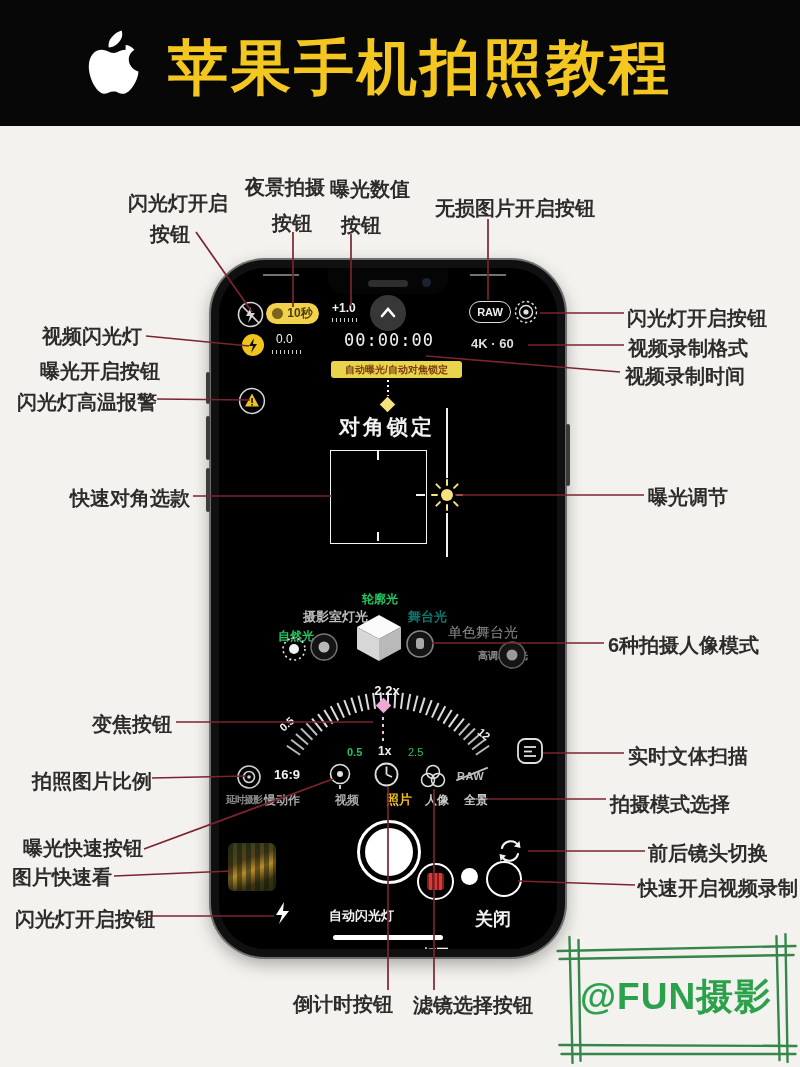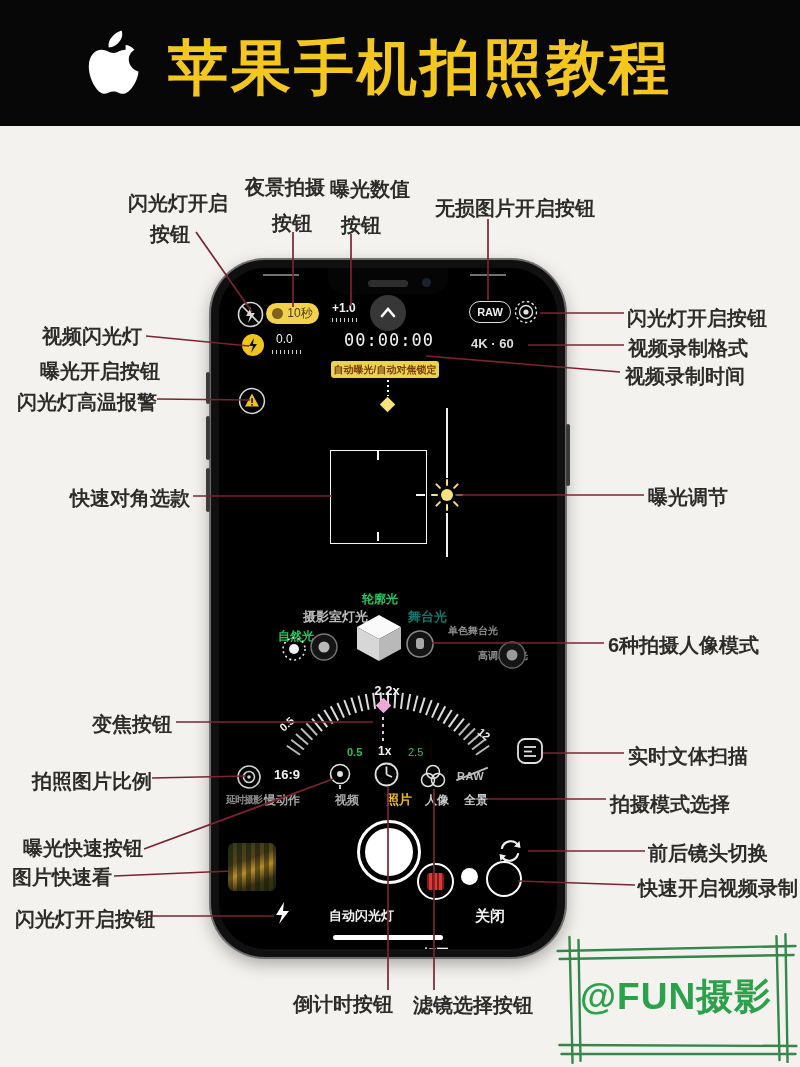--- a/index.html
+++ b/index.html
@@ -56,21 +56,21 @@
   <div class="abs" style="left:44px;top:6px;width:36px;height:2px;background:#cfcfcf;opacity:.55"></div>
   <div class="abs" style="left:251px;top:6px;width:36px;height:2px;background:#cfcfcf;opacity:.55"></div>
 
   <svg class="abs" style="left:18px;top:33px" width="27" height="27" viewBox="0 0 27 27">
     <circle cx="13.5" cy="13.5" r="12" fill="none" stroke="#d8d8d8" stroke-width="1.6"></circle>
     <path d="M14 6l-5 9h4l-2 7 7-10h-4z" fill="#d8d8d8"></path>
     <line x1="5" y1="5" x2="22" y2="22" stroke="#d8d8d8" stroke-width="1.6"></line>
   </svg>
   <div class="abs pill" style="left:47px;top:35px;width:53px;height:21px">
     <span style="width:11px;height:11px;background:#7d6220;border-radius:50%;margin-right:4px"></span>
-    <span style="font-size:12px;font-weight:400;color:#4f3d0e">10秒</span>
+    <span style="font-size:12px;font-weight:700;color:#4f3d0e">10秒</span>
   </div>
   <div class="abs wtxt" style="left:113px;top:33px;font-size:12px;font-weight:700">+1.0</div>
   <div class="abs ruler" style="left:113px;top:50px;width:28px"></div>
   <div class="abs" style="left:151px;top:27px;width:36px;height:36px;background:rgba(110,110,110,.5);border-radius:50%">
     <svg width="36" height="36" viewBox="0 0 36 36">
       <polyline points="12,21 18,14 24,21" fill="none" stroke="#fff" stroke-width="2.6" stroke-linecap="round"></polyline>
     </svg>
   </div>
   <div class="abs" style="left:250px;top:33px;width:40px;height:20px;border:1.6px solid #e0e0e0;border-radius:11px;text-align:center;line-height:20px;font-size:11px;font-weight:700;color:#eee">RAW</div>
   <svg class="abs" style="left:295px;top:32px" width="24" height="24" viewBox="0 0 24 24">
@@ -82,31 +82,32 @@
   <div class="abs" style="left:23px;top:66px;width:22px;height:22px;background:#f0c41e;border-radius:50%">
     <svg width="22" height="22" viewBox="0 0 22 22">
       <path d="M12 4l-5 8h4l-2 7 6-9h-4z" fill="#111"></path>
     </svg>
   </div>
   <div class="abs wtxt" style="left:57px;top:64px;font-size:12px;font-weight:400">0.0</div>
   <div class="abs ruler" style="left:53px;top:82px;width:32px"></div>
   <div class="abs wtxt" style="left:100px;top:62px;width:140px;text-align:center;font-size:17px;letter-spacing:1px;font-family:'DejaVu Sans Mono',monospace">00:00:00</div>
   <div class="abs" style="left:252px;top:68px;font-size:13px;font-weight:700;color:#dedede;white-space:nowrap">4K · 60</div>
 
-  <div class="abs" style="left:112px;top:93px;width:108px;height:17px;background:#e8d44d;border-radius:3px;text-align:center;line-height:17px;font-size:10px;font-weight:700;color:#7a3c10">自动曝光/自动对焦锁定</div>
+  <div class="abs" style="left:112px;top:93px;width:131px;height:17px;background:#e8d44d;border-radius:3px;text-align:center;line-height:17px;font-size:10px;font-weight:700;color:#7a3c10">自动曝光/自动对焦锁定</div>
 
   <svg class="abs" style="left:19px;top:119px" width="28" height="28" viewBox="0 0 28 28">
     <circle cx="14" cy="14" r="12.4" fill="none" stroke="#d8d8d8" stroke-width="1.5"></circle>
     <path d="M14 6.5l7 13H7z" fill="#f0c41e"></path>
     <rect x="13.2" y="11" width="1.7" height="5" fill="#222"></rect>
     <rect x="13.2" y="17" width="1.7" height="1.7" fill="#222"></rect>
   </svg>
 
   <div class="abs vdots" style="left:168px;top:112px;height:16px"></div>
   <div class="abs" style="left:163px;top:131px;width:11px;height:11px;background:#f2e27c;transform:rotate(45deg)"></div>
+  <div class="abs wtxt" style="left:83px;top:145px;width:170px;text-align:center;font-size:21px;font-weight:800;letter-spacing:3px">对角锁定</div>
 
   <div class="abs" style="left:111px;top:182px;width:95px;height:92px;border:1.6px solid #f5f5f5"></div>
   <div class="abs" style="left:158px;top:183px;width:2px;height:9px;background:#f5f5f5"></div>
   <div class="abs" style="left:158px;top:264px;width:2px;height:9px;background:#f5f5f5"></div>
   <div class="abs" style="left:197px;top:226px;width:9px;height:2px;background:#f5f5f5"></div>
 
   <div class="abs" style="left:227px;top:140px;width:2px;height:70px;background:#f0f0f0"></div>
   <div class="abs" style="left:227px;top:245px;width:2px;height:44px;background:#f0f0f0"></div>
   <svg class="abs" style="left:212px;top:211px" width="32" height="32" viewBox="0 0 32 32">
     <g stroke="#f7e27d" stroke-width="2" stroke-linecap="round">
@@ -119,21 +120,21 @@
       <line x1="5.4" y1="26.6" x2="8.9" y2="23.1"></line>
         <line x1="23.1" y1="8.9" x2="26.6" y2="5.4"></line>
     </g>
     <circle cx="16" cy="16" r="6" fill="#f7e27d"></circle>
   </svg>
 
   <div class="abs dim" style="left:143px;top:323px;font-size:12px;font-weight:700">轮廓光</div>
   <div class="abs" style="left:84px;top:340px;font-size:13px;font-weight:700;color:#bdbdbd">摄影室灯光</div>
   <div class="abs dim" style="left:59px;top:360px;font-size:12px;font-weight:700">自然光</div>
   <div class="abs" style="left:189px;top:340px;font-size:13px;font-weight:700;color:#0f766e">舞台光</div>
-  <div class="abs" style="left:229px;top:356px;font-size:10px;font-weight:700;color:#8d8d8d">单色舞台光</div>
+  <div class="abs" style="left:229px;top:356px;font-size:14px;font-weight:400;color:#8d8d8d">单色舞台光</div>
   <div class="abs" style="left:259px;top:381px;font-size:10px;font-weight:700;color:#8d8d8d">高调单色光</div>
   <svg class="abs" style="left:62px;top:368px" width="26" height="26" viewBox="0 0 26 26">
     <circle cx="13" cy="13" r="11" fill="none" stroke="#e8e8e8" stroke-width="1.6" stroke-dasharray="2 3"></circle>
     <circle cx="13" cy="13" r="5" fill="#f2f2f2"></circle>
   </svg>
   <svg class="abs" style="left:90px;top:364px" width="30" height="30" viewBox="0 0 30 30">
     <circle cx="15" cy="15" r="13" fill="#141414" stroke="#777" stroke-width="1.4"></circle>
     <circle cx="15" cy="15" r="5.5" fill="#b9b9b9"></circle>
   </svg>
   <svg class="abs" style="left:132px;top:341px" width="56" height="56" viewBox="0 0 56 56">
@@ -249,21 +250,21 @@
     <path d="M6 11a9 9 0 0 1 16-3" fill="none" stroke="#f2f2f2" stroke-width="2.2" stroke-linecap="round"></path>
     <polygon points="23.5,4 24.5,11 18,9.5" fill="#f2f2f2"></polygon>
     <path d="M22 17a9 9 0 0 1-16 3" fill="none" stroke="#f2f2f2" stroke-width="2.2" stroke-linecap="round"></path>
     <polygon points="4.5,24 3.5,17 10,18.5" fill="#f2f2f2"></polygon>
   </svg>
   <svg class="abs" style="left:53px;top:632px" width="22" height="26" viewBox="0 0 22 26">
     <path d="M12 2L4 15h6l-3 9 10-13h-6z" fill="#fff"></path>
   </svg>
   <div class="abs wtxt" style="left:110px;top:639px;font-size:13px;font-weight:700">自动闪光灯</div>
   <div class="abs wtxt" style="left:204px;top:677px;font-size:13px;font-weight:700">打开</div>
-  <div class="abs wtxt" style="left:256px;top:639px;font-size:15px;font-weight:700">关闭</div>
+  <div class="abs wtxt" style="left:256px;top:639px;font-size:18px;font-weight:700">关闭</div>
   <div class="abs" style="left:114px;top:667px;width:110px;height:5px;background:#fff;border-radius:3px"></div>
 </div>
 
 <div class="abs lbl" style="left:128px;top:190px">闪光灯开启</div>
 <div class="abs lbl" style="left:150px;top:221px">按钮</div>
 <div class="abs lbl" style="left:245px;top:174px">夜景拍摄</div>
 <div class="abs lbl" style="left:272px;top:210px">按钮</div>
 <div class="abs lbl" style="left:330px;top:176px">曝光数值</div>
 <div class="abs lbl" style="left:341px;top:212px">按钮</div>
 <div class="abs lbl" style="left:435px;top:195px">无损图片开启按钮</div>

